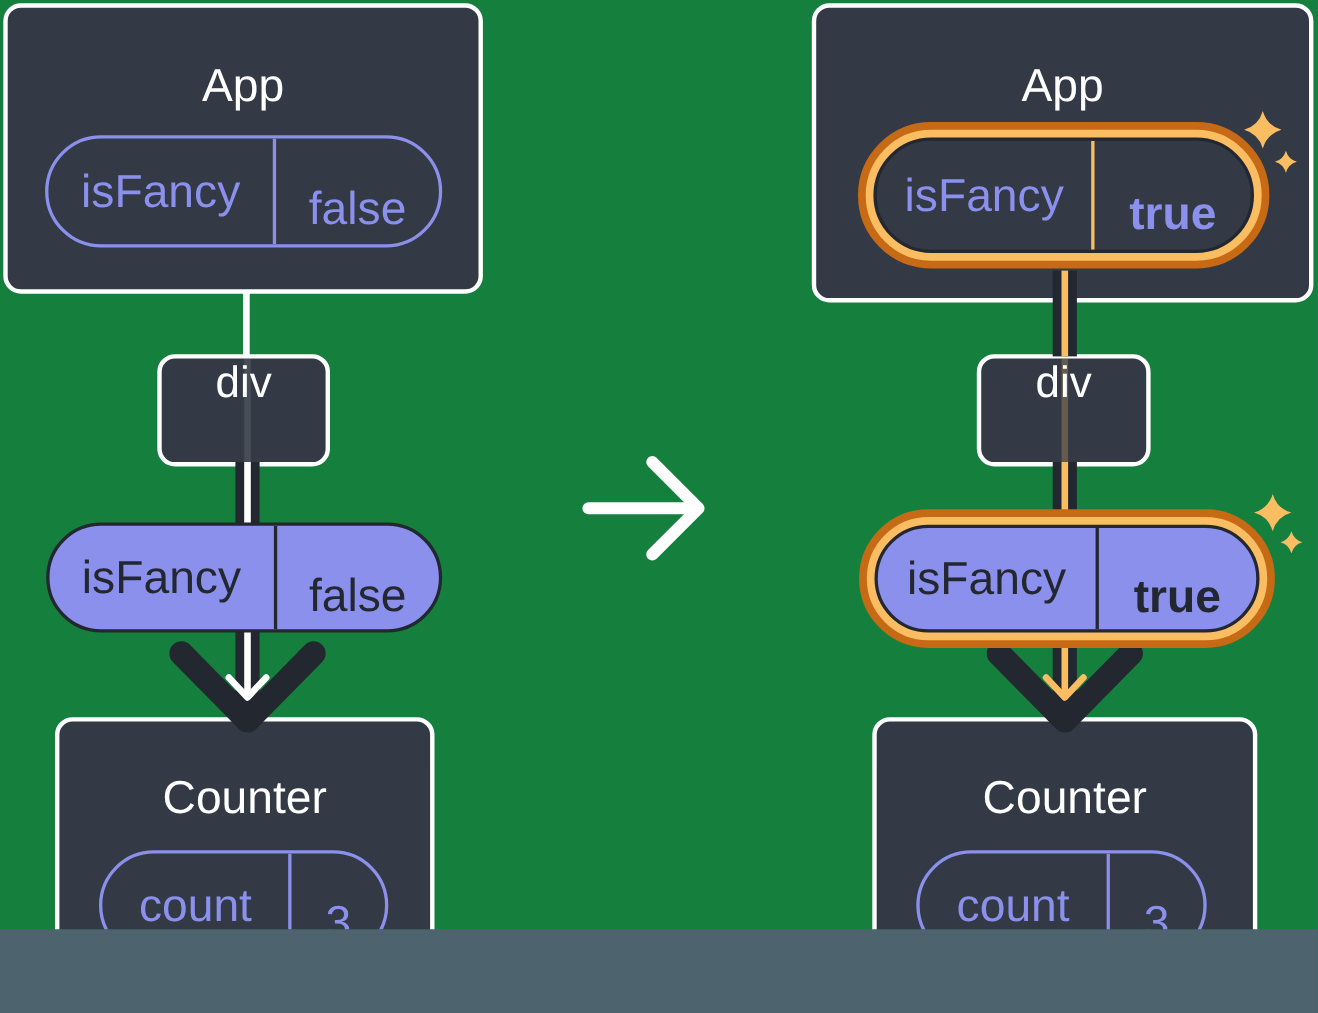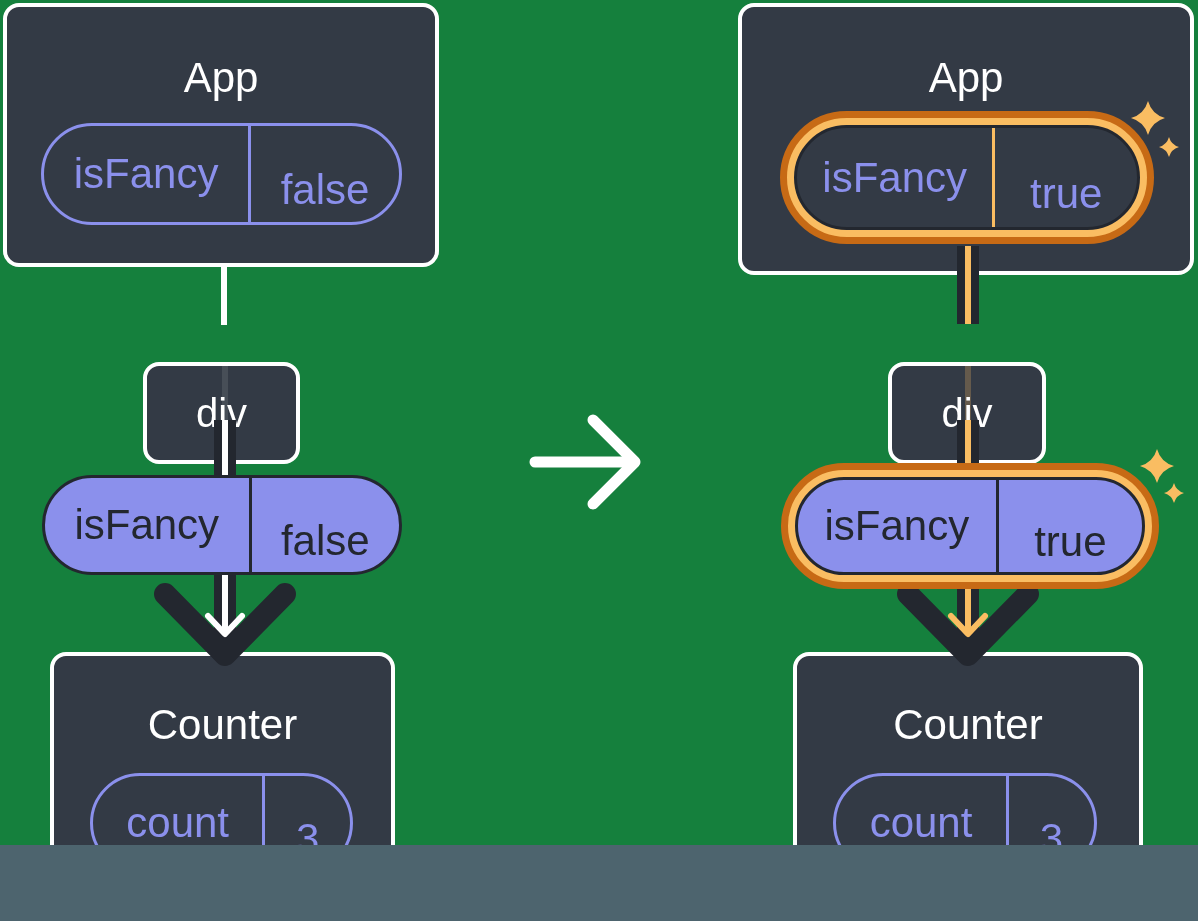--- a/index.html
+++ b/index.html
@@ -10,42 +10,42 @@
   }
   
   .box{
     position:absolute;box-sizing:border-box;background:#333a45;
     border:4px solid #ffffff;border-radius:16px;z-index:2;
   }
   .box-title{
     position:absolute;left:0;right:0;text-align:center;
     color:#ffffff;font-size:42px;line-height:50px;font-weight:400;
   }
-  .divnode{display:flex;align-items:center;justify-content:center;margin-top:40px;}
+  .divnode{display:flex;align-items:flex-start;justify-content:center;}
   .div-label{color:#ffffff;font-size:40px;font-weight:400;z-index:2;}
   .through-strip{position:absolute;top:0;bottom:0;width:6px;z-index:1;}
   .strip-white{background:rgba(255,255,255,0.10);}
   .strip-orange{background:rgba(250,189,98,0.25);}
 
   
   .pill{
     position:absolute;box-sizing:border-box;display:flex;align-items:stretch;
     border-radius:999px;overflow:hidden;
   }
   .pill .cell{display:flex;align-items:center;justify-content:center;font-size:42px;}
   .pill .cell.name{flex:1.38;}
   .pill .cell.value{flex:1;margin-top:32px;}
   .pill.count-pill .cell.name{flex:2;}
   .pill.count-pill .cell.value{flex:1;}
   .vdiv{width:3px;align-self:stretch;}
   .pill.outline{border:3px solid #8b90ec;color:#8b90ec;background:transparent;}
   .pill.outline .vdiv{background:#8b90ec;}
   .pill.solid{background:#8b90ec;border:3px solid #23272f;color:#23272f;z-index:4;}
   .pill.solid .vdiv{background:#23272f;}
-  .bold{font-weight:400;}
+  .bold{font-weight:700;}
 
   
   .ring{
     position:absolute;box-sizing:content-box;
     border:7px solid #c76a15;background:#fabd62;padding:7px;border-radius:999px;
   }
   .ring .pill{position:relative;}
   .ring .pill.outline{background:#333a45;border-color:#23272f;}
   .ring .pill.outline .vdiv{background:#fabd62;}
   .ring2{z-index:4;}

